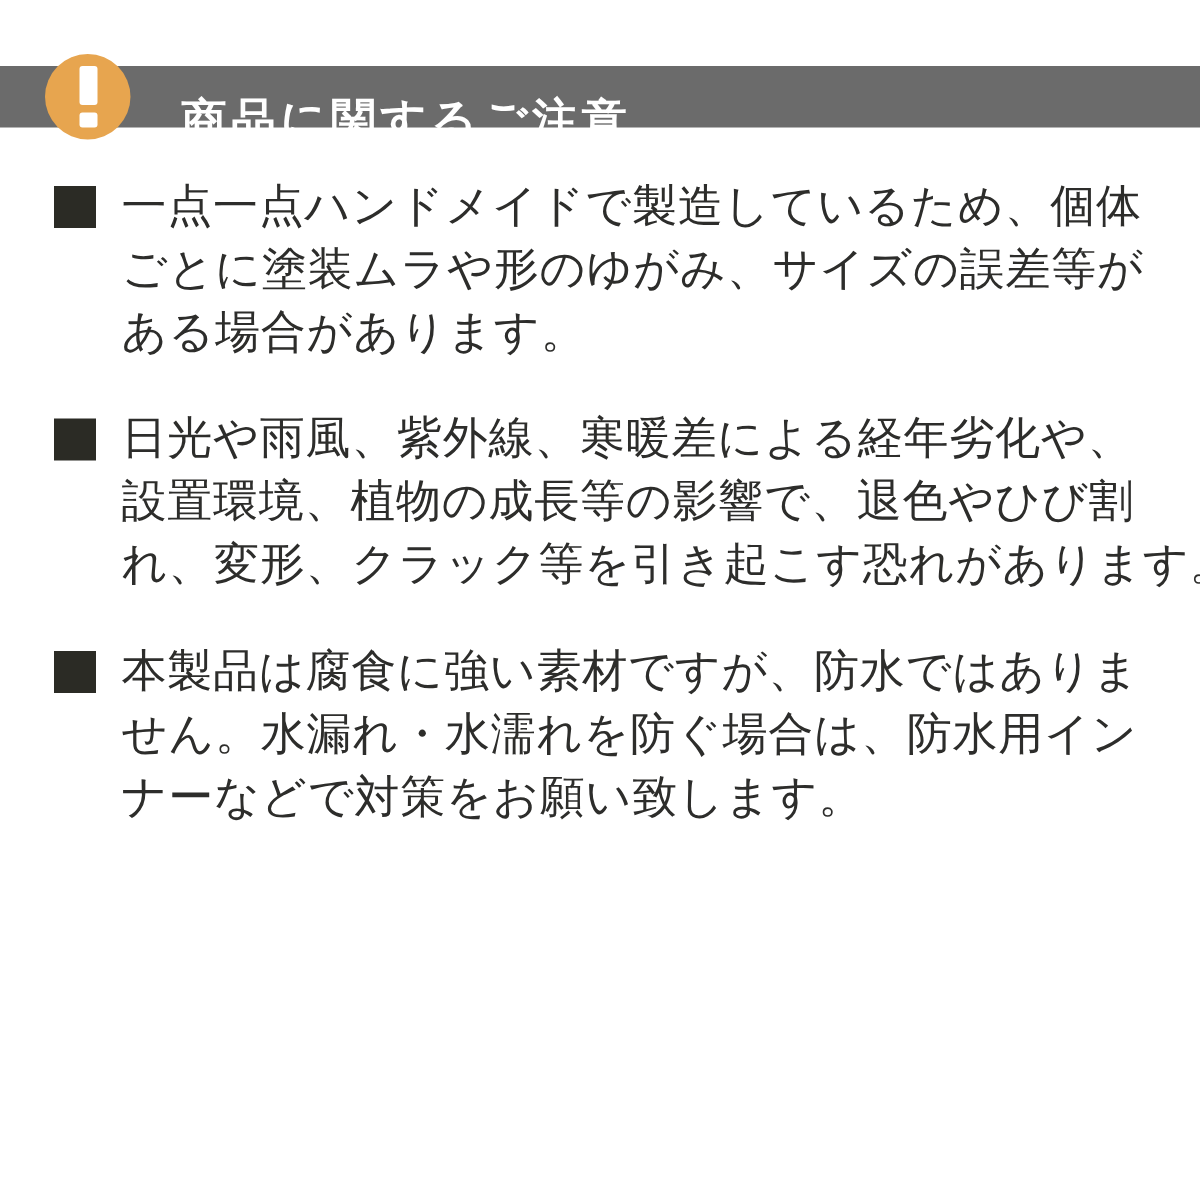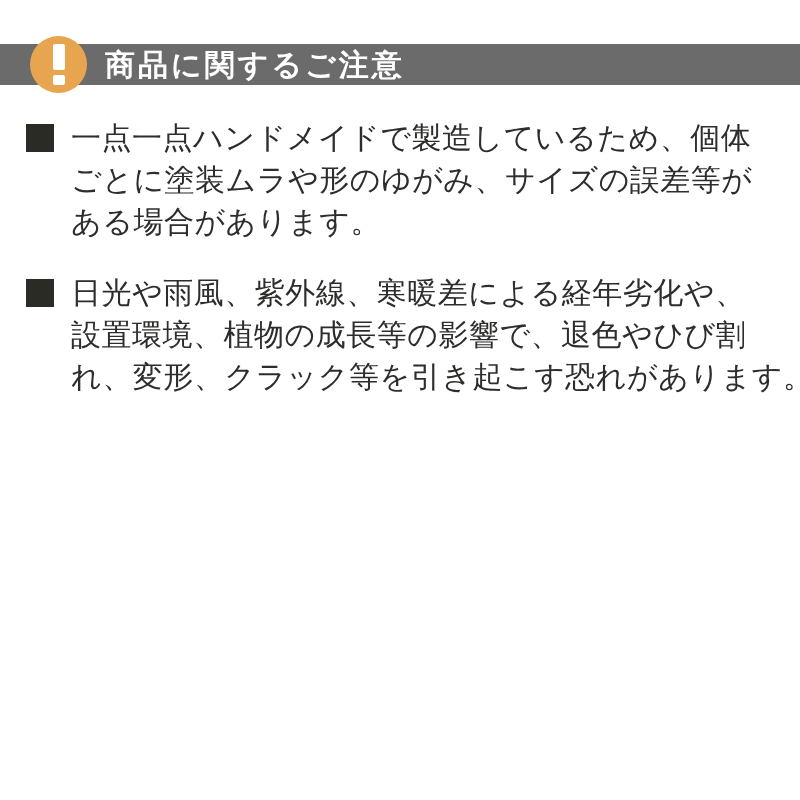--- a/index.html
+++ b/index.html
@@ -45,33 +45,33 @@
   }
   .excl-dot {
     display: block;
     width: 12px;
     height: 10px;
     border-radius: 2px;
     margin-top: 5px;
     background: var(--mark, #ffffff);
   }
   .header-title {
-    margin: 0;
+    margin: 16px;
     padding-left: 105px;
     line-height: 41px;
     font-size: 30px;
     font-weight: bold;
     letter-spacing: 3px;
     color: var(--bartext, #ffffff);
     white-space: pre;
   }
   
   .notice-list {
     position: absolute;
-    left: 26px;
+    left: 36px;
     top: 117px;
     width: 752px;
   }
   .notice-item {
     display: flex;
     align-items: flex-start;
     margin-bottom: 29px;
   }
   .bullet {
     flex: 0 0 auto;
@@ -113,17 +113,23 @@
 ある場合があります。</p>
     </div>
 
     <div class="notice-item">
       <span class="bullet"></span>
       <p class="para-text">日光や雨風、紫外線、寒暖差による経年劣化や、
 設置環境、植物の成長等の影響で、退色やひび割
 れ、変形、クラック等を引き起こす恐れがあります。</p>
     </div>
 
+    <div class="notice-item">
+      <span class="bullet"></span>
+      <p class="para-text">本製品は腐食に強い素材ですが、防水ではありま
+せん。水漏れ・水濡れを防ぐ場合は、防水用イン
+ナーなどで対策をお願い致します。</p>
+    </div>
 
 
   </div>
 
 </div>
 
 </body></html>

